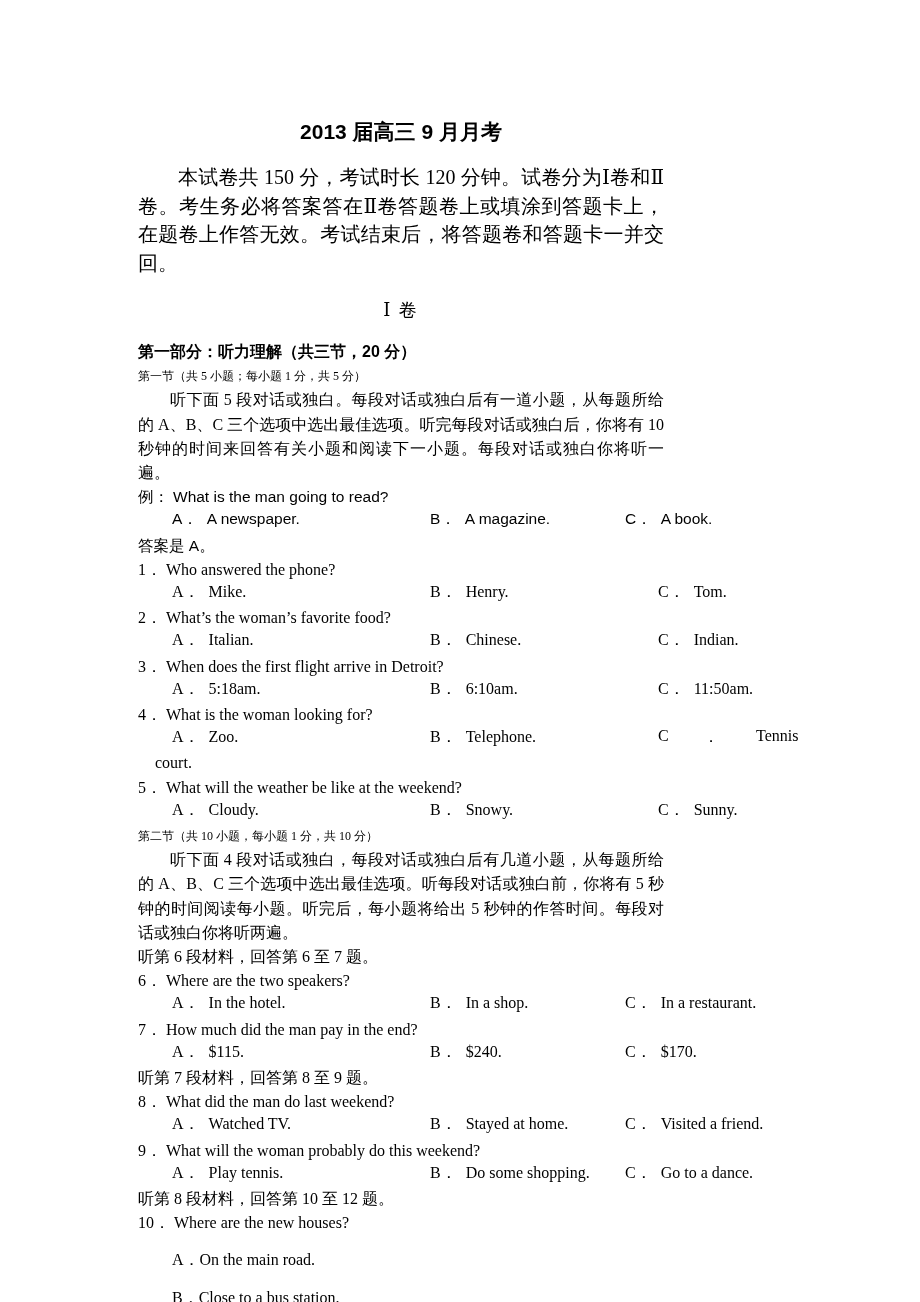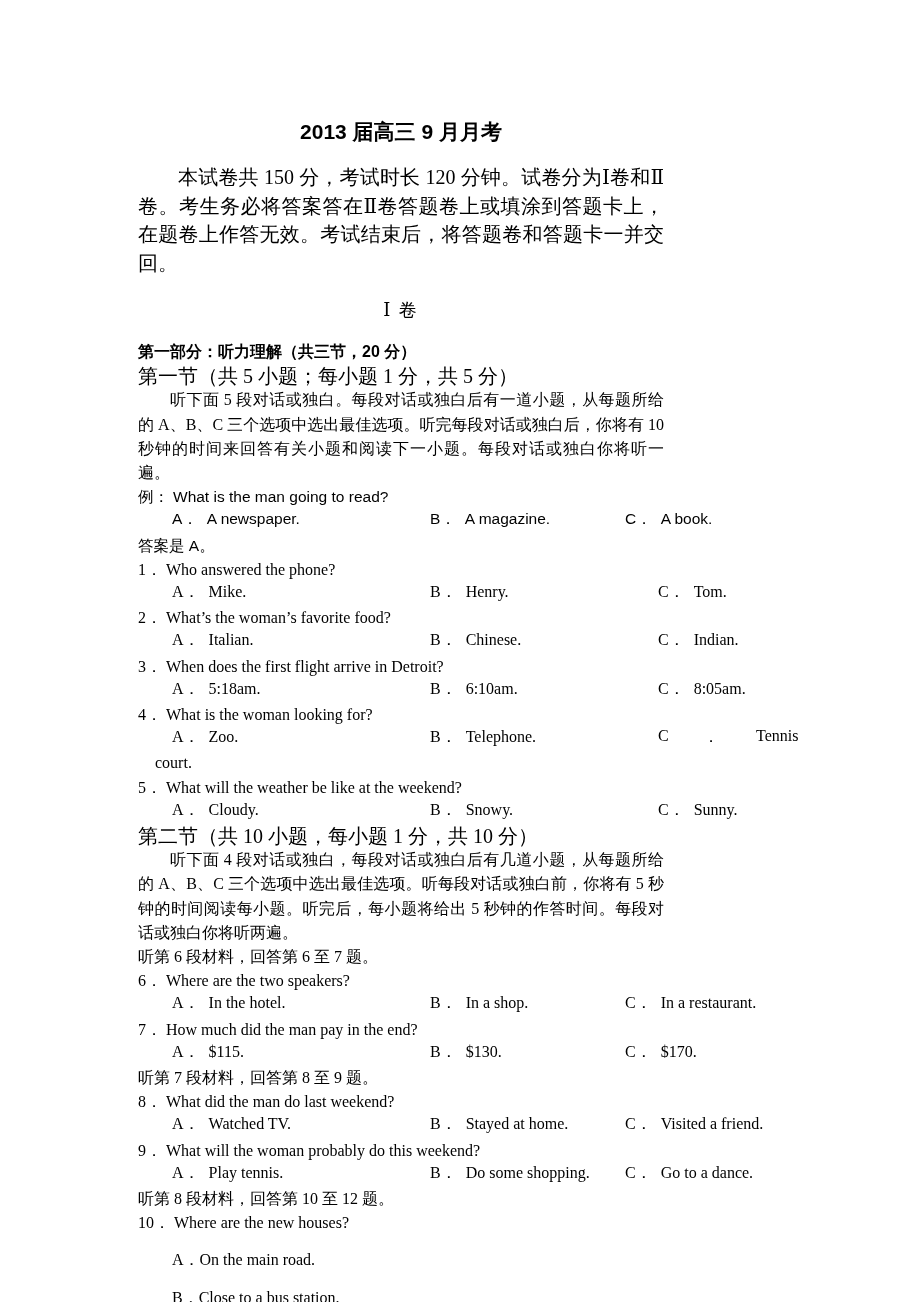--- a/index.html
+++ b/index.html
@@ -37,21 +37,21 @@
     line-height:20px;
     letter-spacing:2px;
   }
   .part-heading {
     margin-top:20px;
     font-family:"Liberation Sans","DejaVu Sans",sans-serif;
     font-weight:bold;
     font-size:16px;
     line-height:24.2px;
   }
-  .sec-title { font-size:20px; line-height:24.2px; }
+  .sec-title { font-size:12px; line-height:24.2px; }
   .instr {
     font-size:16px;
     line-height:24.2px;
     text-align:justify;
     text-indent:2em;
   }
   .qline { line-height:24.2px; font-size:16px; }
   .qnum { margin-right:4px; }
   .exline { font-size:15.5px; }
   .optrow { position:relative; height:24.2px; font-size:16px; }
@@ -112,21 +112,21 @@
     <span class="opt pos-b"><span>B．</span><span class="otext">Chinese.</span></span>
     <span class="opt pos-c-far"><span>C．</span><span class="otext">Indian.</span></span>
   </div>
 
   <div class="qline">
     <span class="qnum">3．</span><span>When does the first flight arrive in Detroit?</span>
   </div>
   <div class="optrow">
     <span class="opt pos-a"><span>A．</span><span class="otext">5:18am.</span></span>
     <span class="opt pos-b"><span>B．</span><span class="otext">6:10am.</span></span>
-    <span class="opt pos-c-far"><span>C．</span><span class="otext">8:05am.</span></span>
+    <span class="opt pos-c-far"><span>C．</span><span class="otext">11:50am.</span></span>
   </div>
 
   <div class="qline">
     <span class="qnum">4．</span><span>What is the woman looking for?</span>
   </div>
   <div class="optrow">
     <span class="opt pos-a"><span>A．</span><span class="otext">Zoo.</span></span>
     <span class="opt pos-b"><span>B．</span><span class="otext">Telephone.</span></span>
     <span class="cspread-l">C</span>
     <span class="cspread-d">．</span>
@@ -156,21 +156,21 @@
     <span class="opt pos-a"><span>A．</span><span class="otext">In the hotel.</span></span>
     <span class="opt pos-b"><span>B．</span><span class="otext">In a shop.</span></span>
     <span class="opt pos-c-near"><span>C．</span><span class="otext">In a restaurant.</span></span>
   </div>
 
   <div class="qline">
     <span class="qnum">7．</span><span>How much did the man pay in the end?</span>
   </div>
   <div class="optrow">
     <span class="opt pos-a"><span>A．</span><span class="otext">$115.</span></span>
-    <span class="opt pos-b"><span>B．</span><span class="otext">$130.</span></span>
+    <span class="opt pos-b"><span>B．</span><span class="otext">$240.</span></span>
     <span class="opt pos-c-near"><span>C．</span><span class="otext">$170.</span></span>
   </div>
 
   <div class="qline">听第 7 段材料，回答第 8 至 9 题。</div>
 
   <div class="qline">
     <span class="qnum">8．</span><span>What did the man do last weekend?</span>
   </div>
   <div class="optrow">
     <span class="opt pos-a"><span>A．</span><span class="otext">Watched TV.</span></span>

